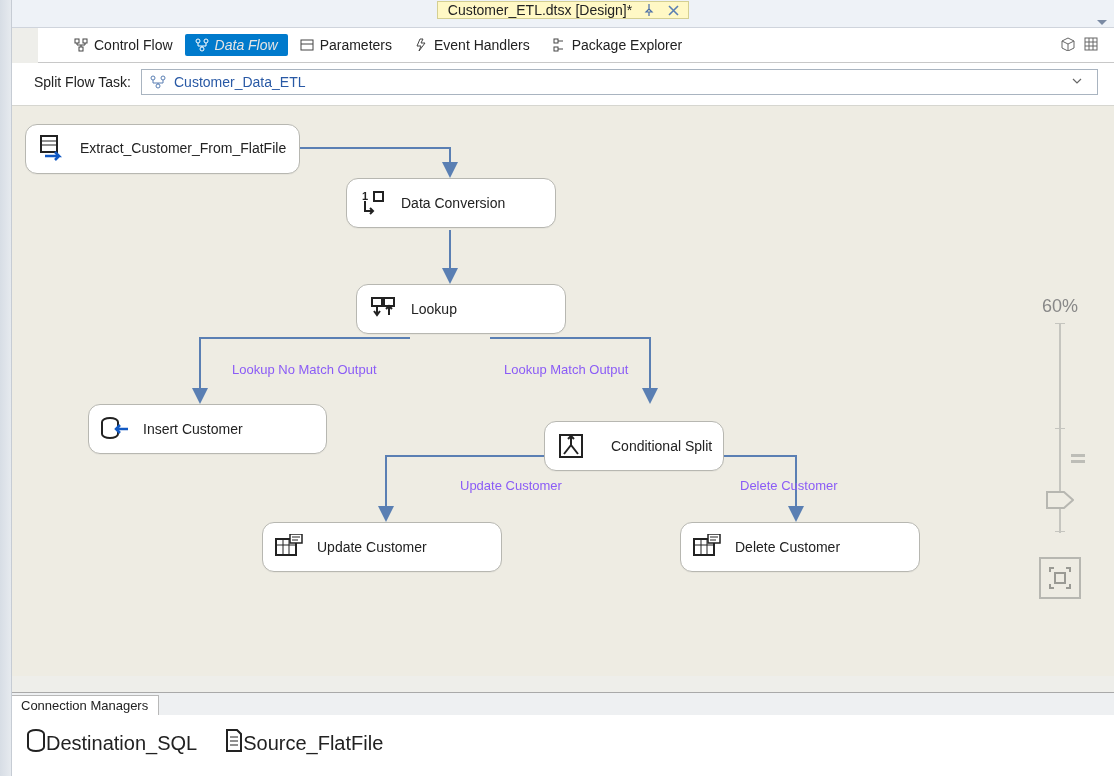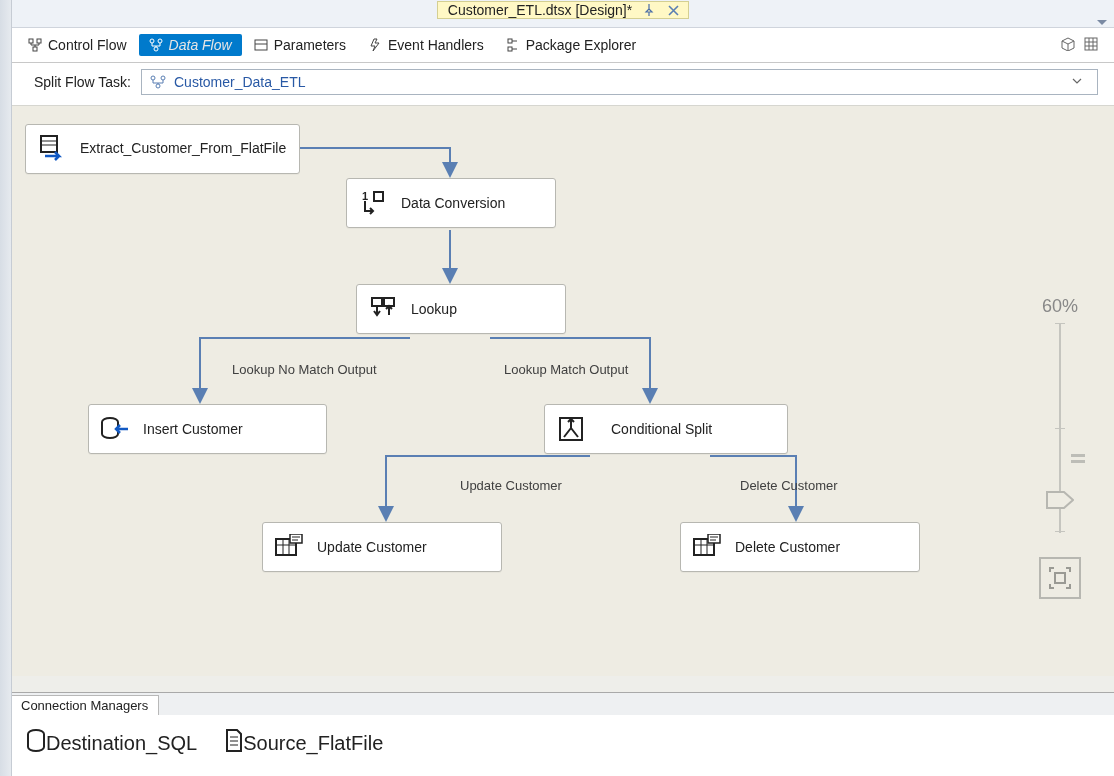--- a/index.html
+++ b/index.html
@@ -114,41 +114,41 @@
   svg.flow-lines{
     position:absolute;
     left:0;top:0;width:100%;height:100%;
     pointer-events:none;
   }
 
   .node {
     position:absolute;
     background:#fff;
     border:1px solid #b7b7b1;
-    border-radius:3px;
+    border-radius:12px;
     display:flex;
     align-items:center;
     gap:12px;
     padding:8px 18px 8px 10px;
     min-height:46px;
     cursor:move;
     box-shadow:0 1px 0 rgba(0,0,0,.03);
   }
   .node .icon{
     width:32px;height:32px;
     display:flex;align-items:center;justify-content:center;
     flex-shrink:0;
   }
   .node .label{white-space:nowrap;}
   .node.twoline .label{white-space:normal;max-width:180px;line-height:1.25;}
 
   .edge-label{
     position:absolute;
     font-size:13px;
-    color:#404040;
+    color:#8b5cf6;
     pointer-events:none;
   }
 
   
   .zoom {
     position:absolute;
     right:24px; top:190px;
     width:60px;
     display:flex;
     flex-direction:column;
@@ -231,21 +231,21 @@
         </svg>
     </span>
   </div>
   <div class="doc-arrow">
     <svg width="10" height="6" viewBox="0 0 10 6">
         <path d="M0 0 L5 5 L10 0" fill="#7a8aa3"></path>
       </svg>
   </div>
 </div>
 
-<div class="viewtabs" style="padding-left:18px;">
+<div class="viewtabs" style="padding-left:26px;margin-left:38px;">
   <div class="viewtab">
     <svg width="14" height="14" viewBox="0 0 14 14">
         <rect x="1" y="1" width="4" height="4" fill="none" stroke="#444"></rect>
         <rect x="9" y="1" width="4" height="4" fill="none" stroke="#444"></rect>
         <rect x="5" y="9" width="4" height="4" fill="none" stroke="#444"></rect>
         <path d="M3 5 L3 7 L11 7 L11 5 M7 7 L7 9" stroke="#444" fill="none"></path>
       </svg>
     <span>Control Flow</span>
   </div>
   <div class="viewtab active">
@@ -369,21 +369,21 @@
     <span class="icon">
       <svg width="30" height="26" viewBox="0 0 30 26">
           <ellipse cx="10" cy="6" rx="8" ry="4" fill="#fff" stroke="#222" stroke-width="2"></ellipse>
           <path d="M2 6 L2 18 A8 4 0 0 0 18 18 L18 6" fill="#fff" stroke="#222" stroke-width="2"></path>
           <path d="M28 13 L16 13 M20 9 L16 13 L20 17" fill="none" stroke="#1259c3" stroke-width="2.5"></path>
         </svg>
     </span>
     <span class="label">Insert Customer</span>
   </div>
 
-  <div class="node" style="left:544px;top:298px;width:244px;gap:24px;">
+  <div class="node" style="left:544px;top:315px;width:180px;gap:24px;">
     <span class="icon">
       <svg width="28" height="28" viewBox="0 0 28 28">
           <rect x="3" y="3" width="22" height="22" fill="none" stroke="#222" stroke-width="2"></rect>
           <path d="M14 5 L14 13 L7 22 M14 13 L21 22" fill="none" stroke="#222" stroke-width="2"></path>
           <path d="M11 7 L14 4 L17 7" fill="none" stroke="#222" stroke-width="2"></path>
         </svg>
     </span>
     <span class="label">Conditional Split</span>
   </div>
 

